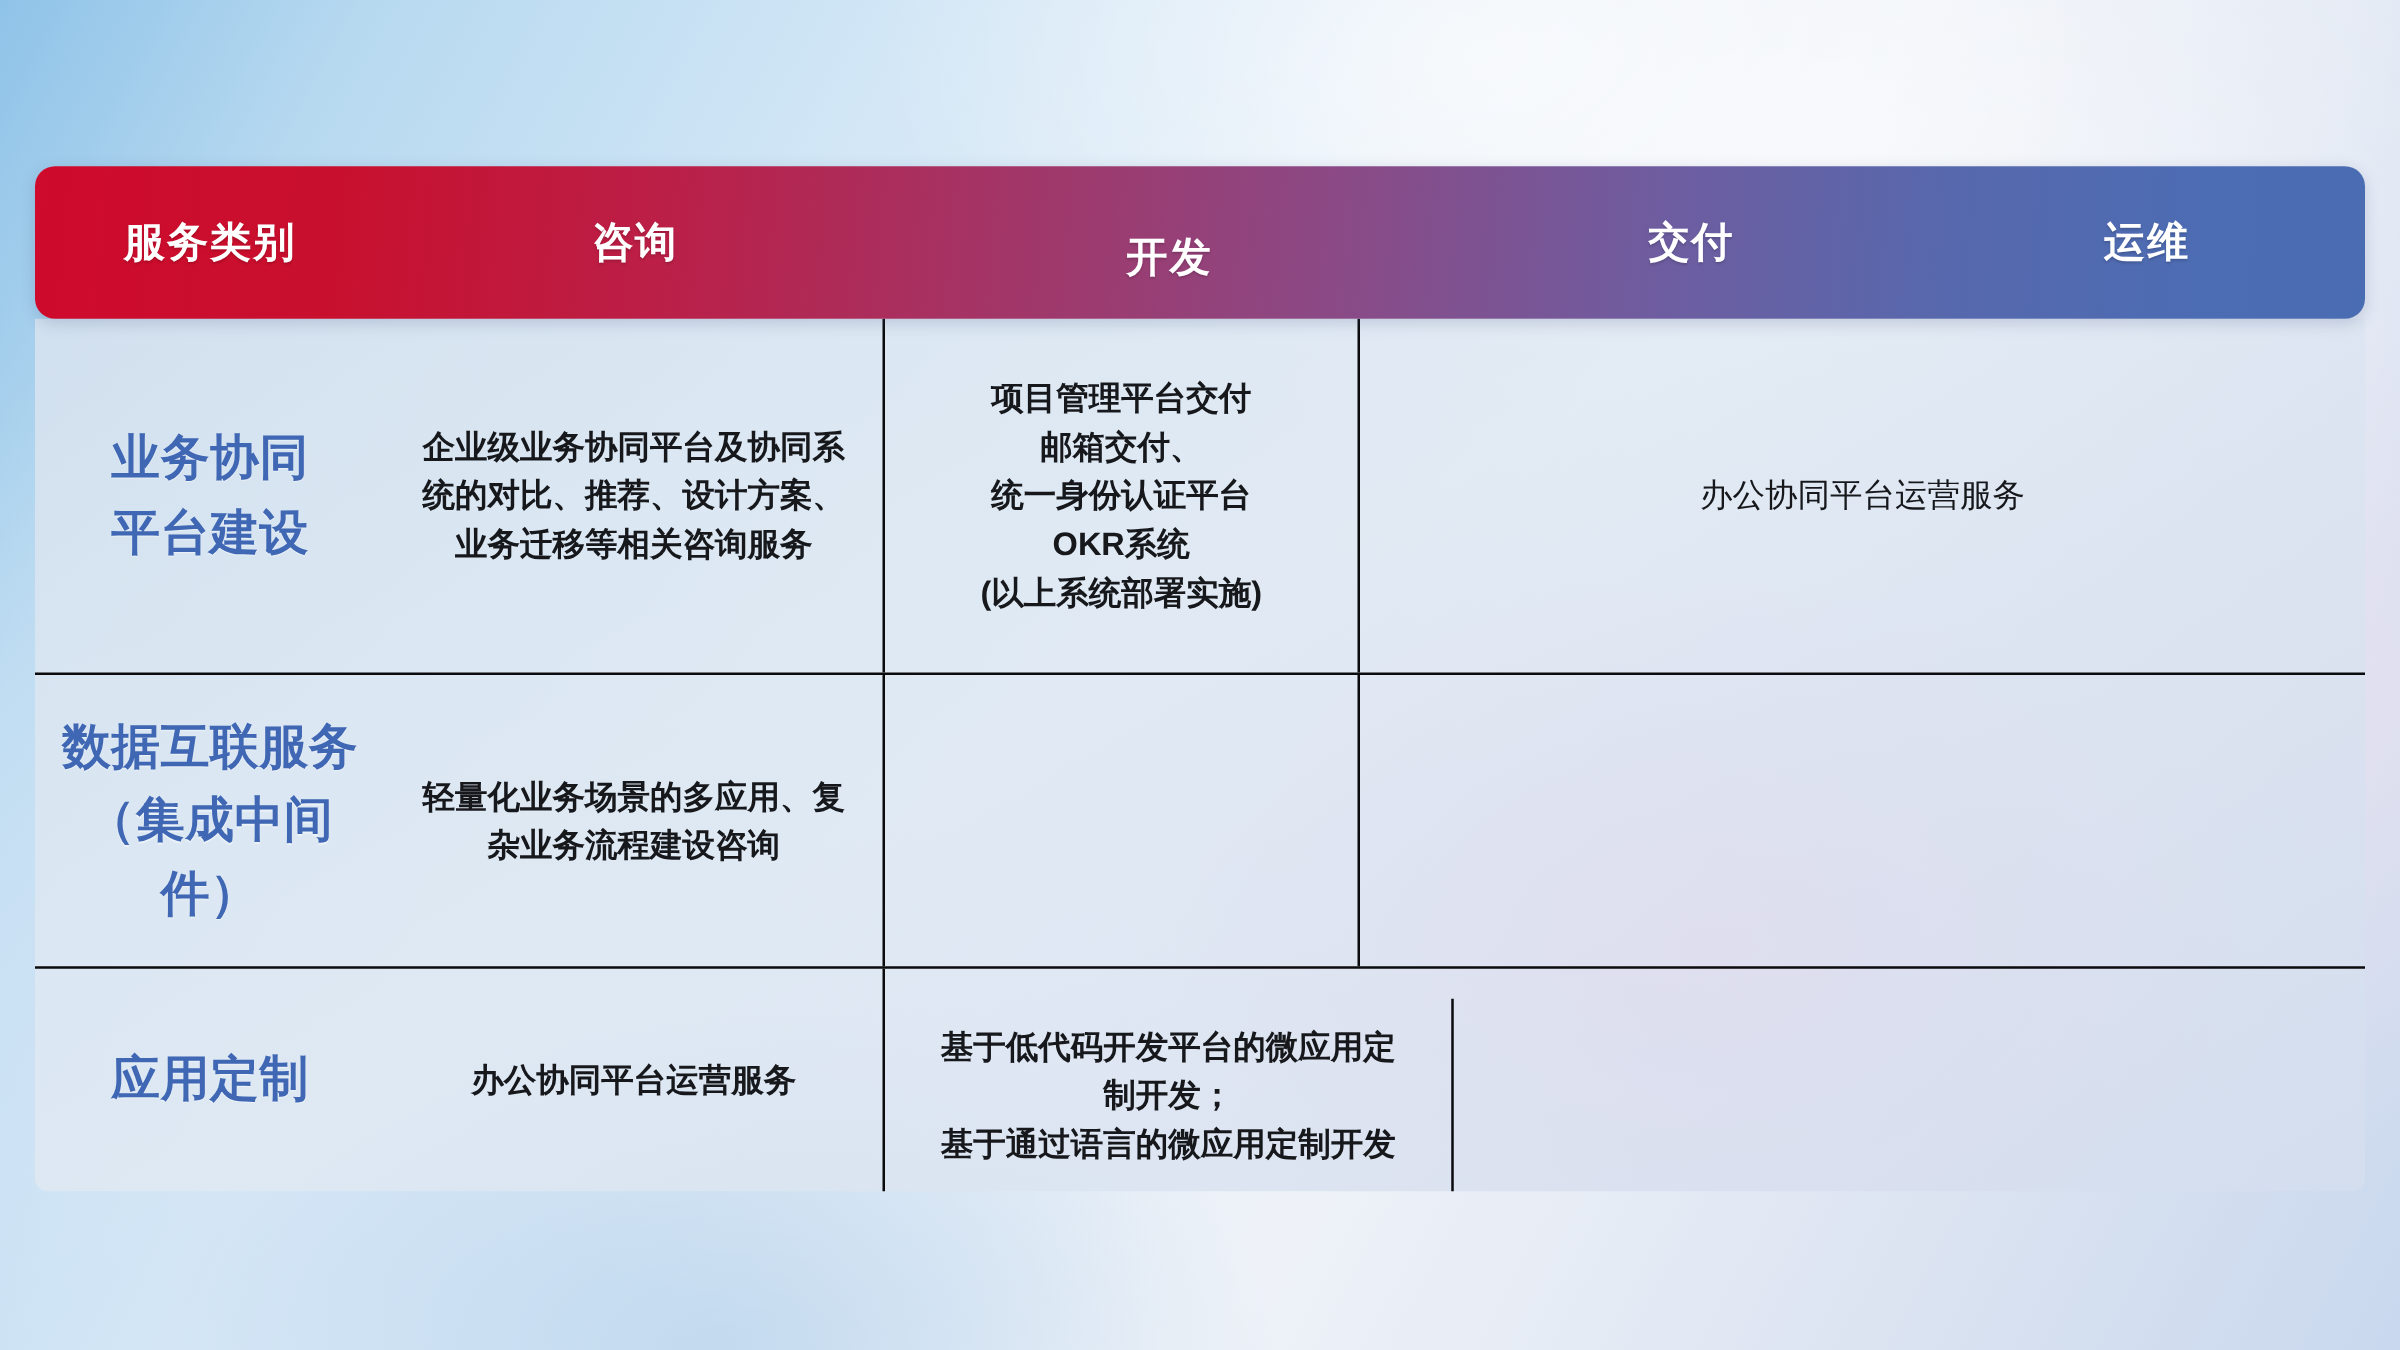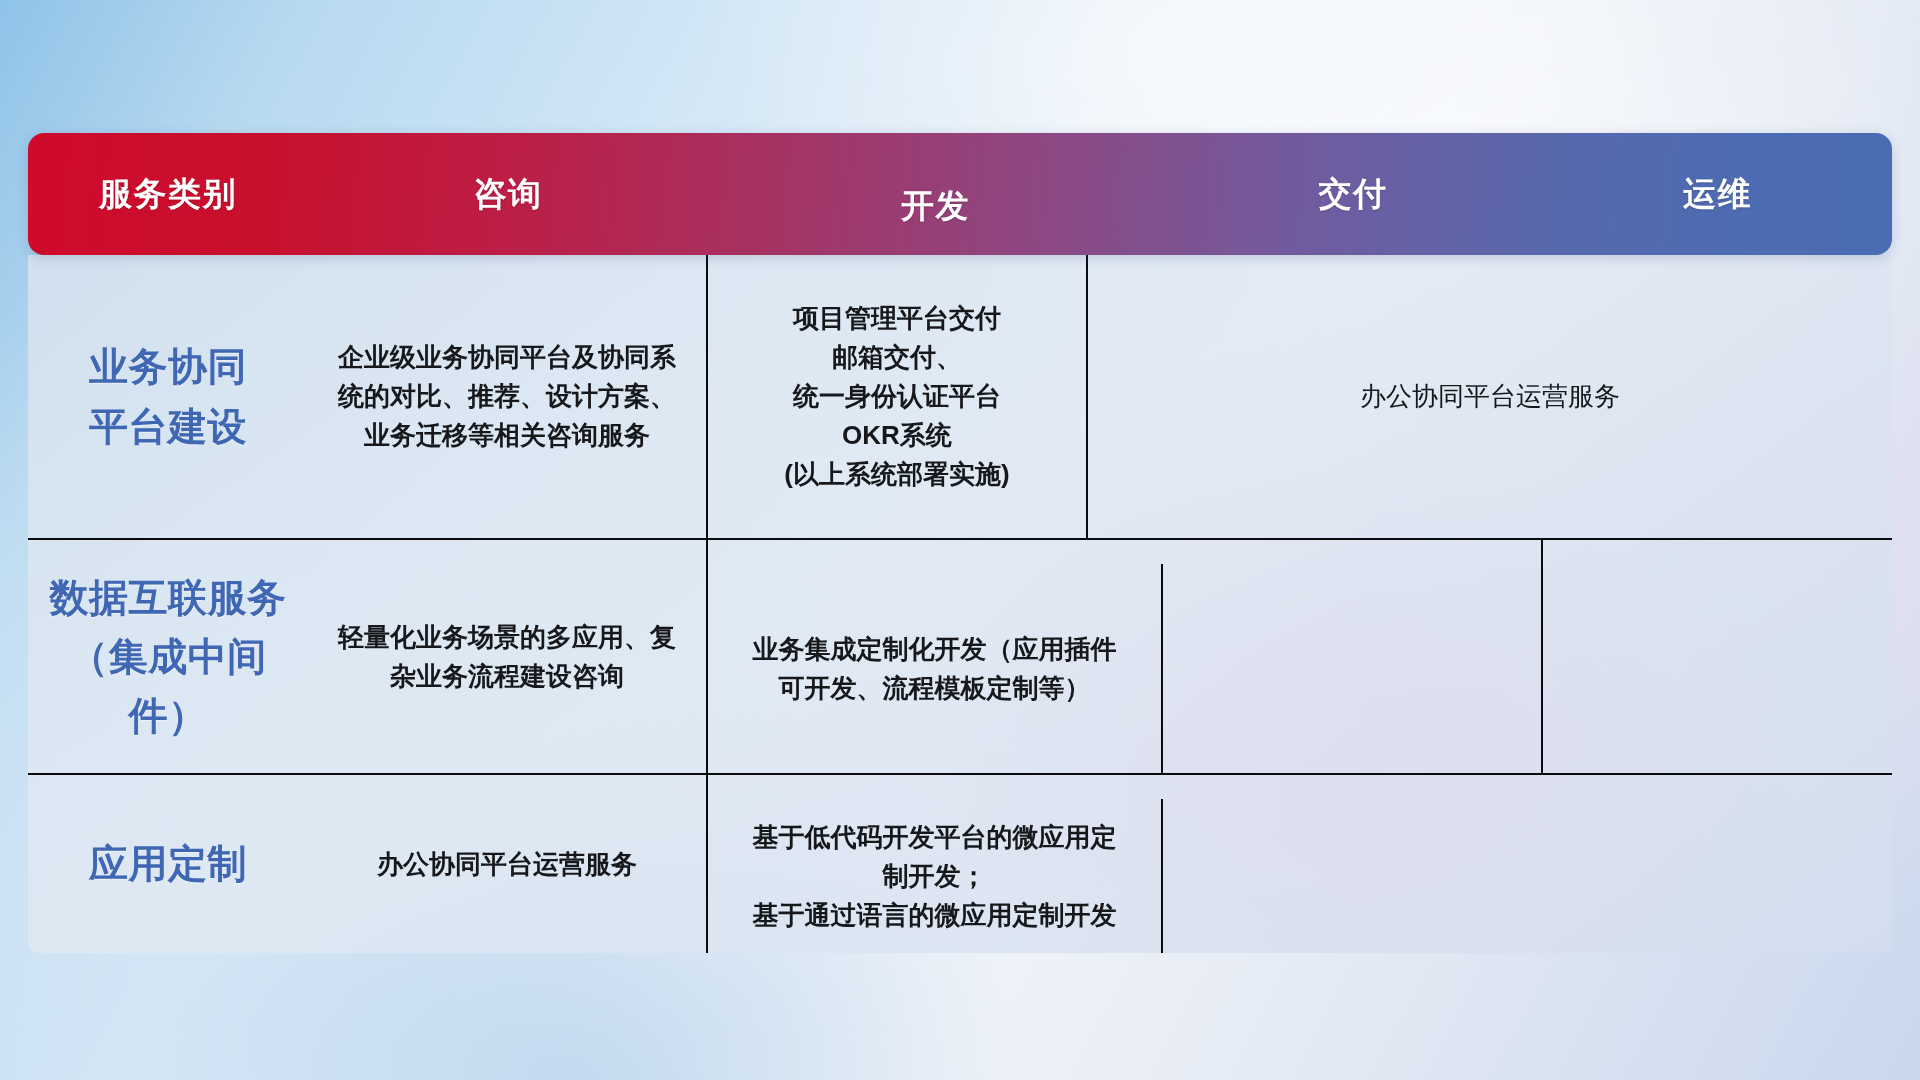--- a/index.html
+++ b/index.html
@@ -164,24 +164,20 @@
 
       <div class="tr r2">
         <div class="td c0">
           <span class="rowlabel cell-text">数据互联服务
 （集成中间件）</span>
         </div>
         <div class="td c1 sep">
           <span class="cell-text">轻量化业务场景的多应用、复
 杂业务流程建设咨询</span>
         </div>
-        <div class="td c2 sep">
-          <span class="cell-text">业务集成定制化开发（应用插件
-可开发、流程模板定制等）</span>
-        </div>
         <div class="td c3 sep">
           <span class="cell-text"></span>
         </div>
         <div class="td c4">
           <span class="cell-text"></span>
         </div>
       </div>
 
       <div class="tr r3">
         <div class="td c0">

